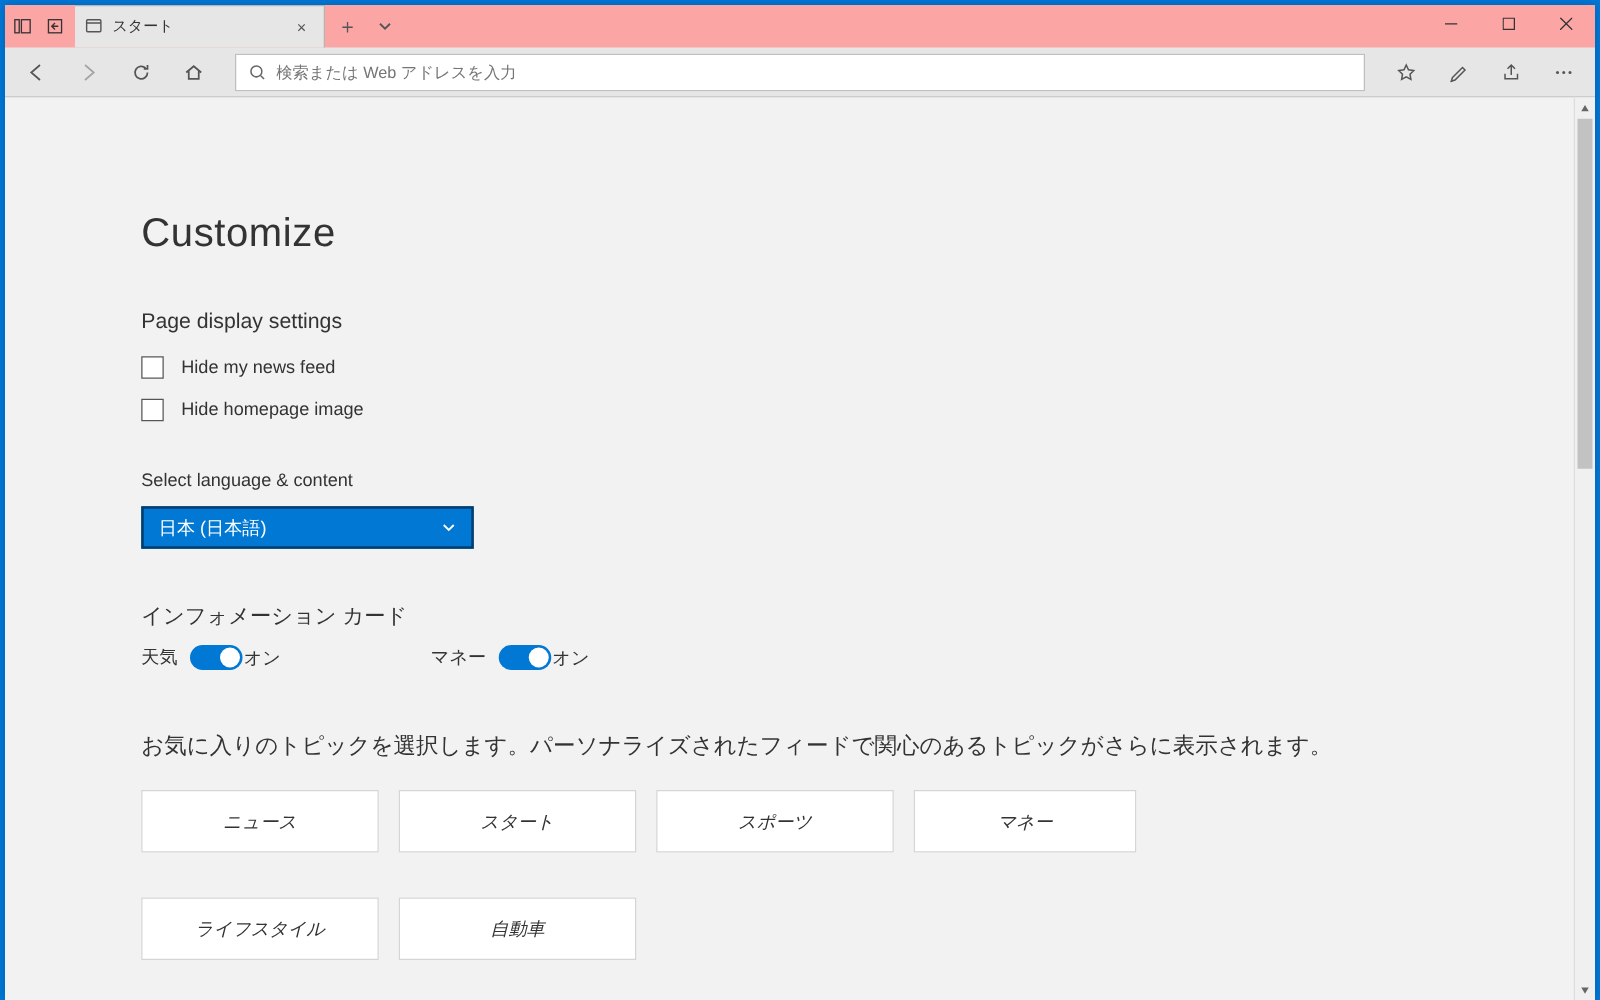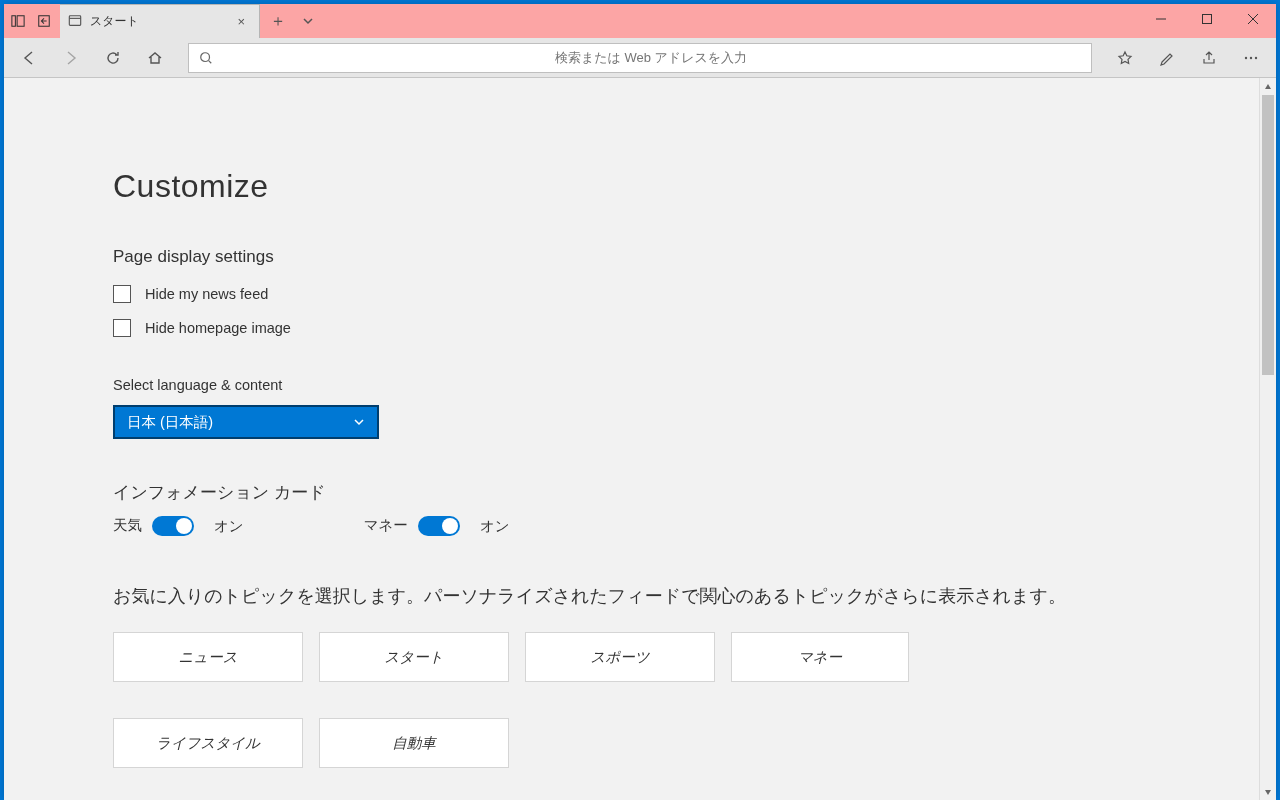--- a/index.html
+++ b/index.html
@@ -73,21 +73,21 @@
   height: 30px;
   background: #fff;
   border: 1px solid #bfbfbf;
   display: flex;
   align-items: center;
   padding: 0 10px;
   gap: 8px;
   margin: 0 8px;
 }
 .address-bar svg { width: 14px; height: 14px; color: #666; flex-shrink: 0; }
-.address-input { border: none; outline: none; flex: 1; font-size: 13px; color: #ef4444; background: transparent; text-align: center; }
+.address-input { border: none; outline: none; flex: 1; font-size: 13px; color: #ef4444; background: transparent; }
 
 .content-area {
   flex: 1;
   background: #f2f2f2;
   position: relative;
   overflow: hidden;
 }
 .scrollbar {
   position: absolute;
   right: 0; top: 0; bottom: 0;
@@ -122,21 +122,21 @@
   padding: 0 12px;
   font-size: 14.5px;
   justify-content: space-between;
 }
 .dropdown svg { width: 12px; height: 12px; }
 
 .info-heading { font-size: 17px; font-weight: 400; margin-top: 42px; margin-bottom: 12px; }
 .toggle-row { display: flex; gap: 120px; }
 .toggle-col { display: flex; flex-direction: row; gap: 10px; justify-content: flex-end; }
 .toggle-title { font-size: 14.5px; }
-.toggle-wrap { display: flex; align-items: center; gap: 20px; }
+.toggle-wrap { display: flex; align-items: center; gap: 1px; }
 .toggle {
   width: 42px; height: 20px; border-radius: 10px;
   background: #0078d4; position: relative;
 }
 .toggle-knob {
   position: absolute; right: 2px; top: 2px;
   width: 16px; height: 16px; border-radius: 50%;
   background: #fff;
 }
 .toggle-state { font-size: 14.5px; }

